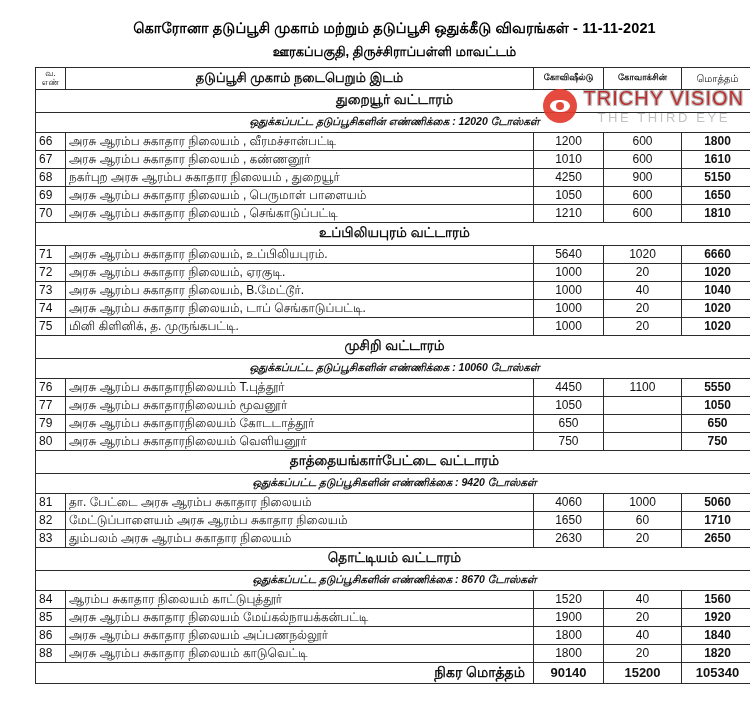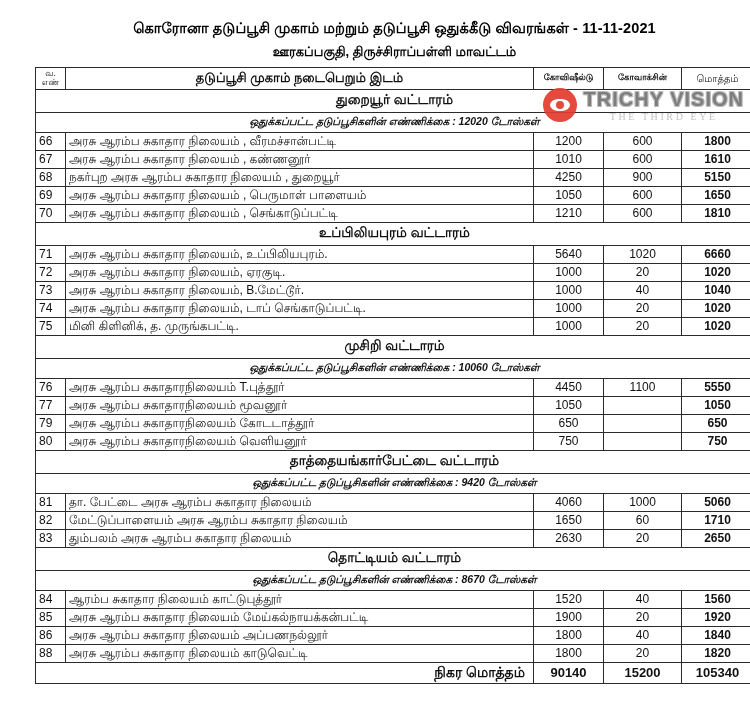--- a/index.html
+++ b/index.html
@@ -151,34 +151,33 @@
     width: 8px;
     height: 8px;
     border-radius: 50%;
     background: #e23b2e;
   }
   .wm-text {
     line-height: 1;
   }
   .wm-main {
     font-size: 20px;
-    font-weight: bold;
-    color: #737373;
+    font-weight: normal;
+    color: #b91c1c;
     text-shadow:
       -1px -1px 0 #b9b9b9, 1px -1px 0 #b9b9b9,
       -1px 1px 0 #b9b9b9, 1px 1px 0 #b9b9b9;
     letter-spacing: 1px;
   }
   .wm-sub {
-    font-size: 10px;
+    font-size: 13px;
     letter-spacing: 2.6px;
     color: #bdbdbd;
     margin-top: 3px;
     text-align: center;
-    font-family: Liberation Serif, serif;
   }
 </style>
 </head>
 <body>
 
 <div class="page">
 
   <div class="doc-title">கொரோனா தடுப்பூசி முகாம் மற்றும் தடுப்பூசி ஒதுக்கீடு விவரங்கள் - 11-11-2021</div>
   <div class="doc-subtitle">ஊரகப்பகுதி, திருச்சிராப்பள்ளி மாவட்டம்</div>
 

